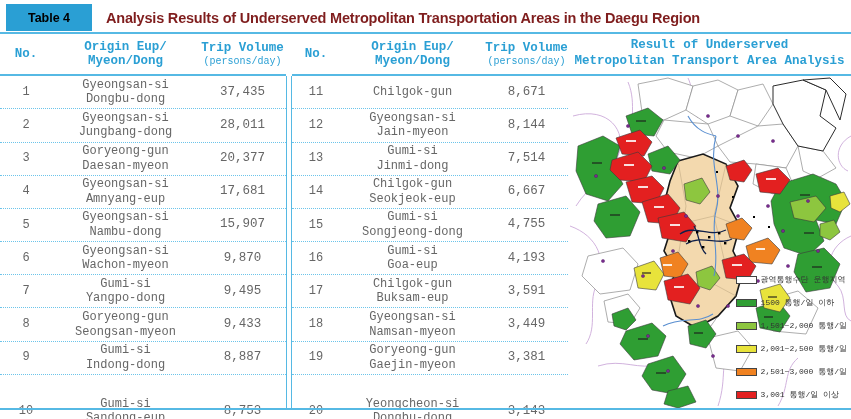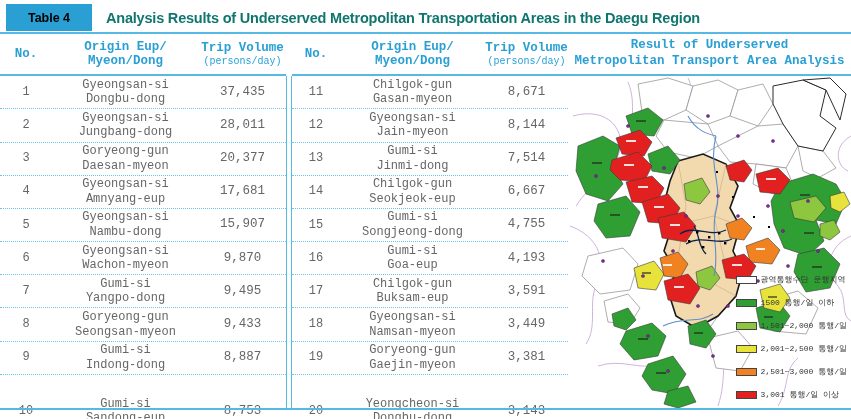--- a/index.html
+++ b/index.html
@@ -3,21 +3,21 @@
 <meta charset="utf-8">
 <style>
   html,body{margin:0;padding:0;background:#fff;}
   .page{position:relative;width:851px;height:419px;background:#fff;
         font-family:"Liberation Sans",sans-serif;overflow:hidden;}
 
   
   .tag{position:absolute;left:6px;top:4px;width:86px;height:27px;background:#2a9fd4;
        color:#000000;font-size:12.5px;font-weight:bold;display:flex;align-items:center;justify-content:center;}
   .title{position:absolute;left:106px;top:4px;height:27px;display:flex;align-items:center;
-         color:#0f766e;font-size:14.5px;font-weight:bold;letter-spacing:-0.2px;}
+         color:#7f1d1d;font-size:14.5px;font-weight:bold;letter-spacing:-0.2px;}
   .title-rule{position:absolute;left:0;top:32px;width:851px;height:2px;background:#56b9e4;}
 
   
   .content{position:absolute;left:0;top:34px;width:851px;height:374px;display:flex;font-family:Liberation Mono, monospace;}
   .half{display:flex;flex-direction:column;}
   .half.left{width:287px;}
   .half.right{width:277px;}
   .vdiv{width:4px;height:332px;margin-top:42px;border-left:1px solid #56b9e4;border-right:1px solid #56b9e4;}
   .mapcol{width:283px;display:flex;flex-direction:column;}
 
@@ -174,21 +174,20 @@
         <div class="hcell">
           <span class="l1">Trip Volume</span>
           <span class="l2">(persons/day)</span>
         </div>
       </div>
       <div class="rows" id="rows-right">
           <div class="trow">
             <div class="c no">11</div>
             <div class="c origin">
               <span>Chilgok-gun</span>
-              <span>Gasan-myeon</span>
             </div>
             <div class="c trips">8,671</div>
           </div>
           <div class="trow">
             <div class="c no">12</div>
             <div class="c origin">
               <span>Gyeongsan-si</span>
               <span>Jain-myeon</span>
             </div>
             <div class="c trips">8,144</div>

